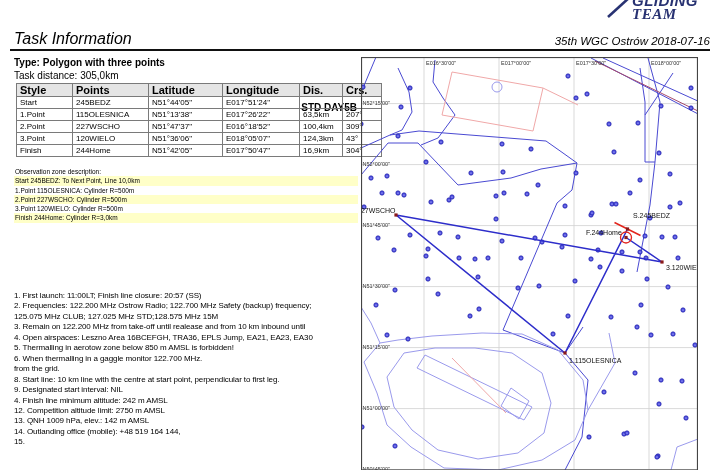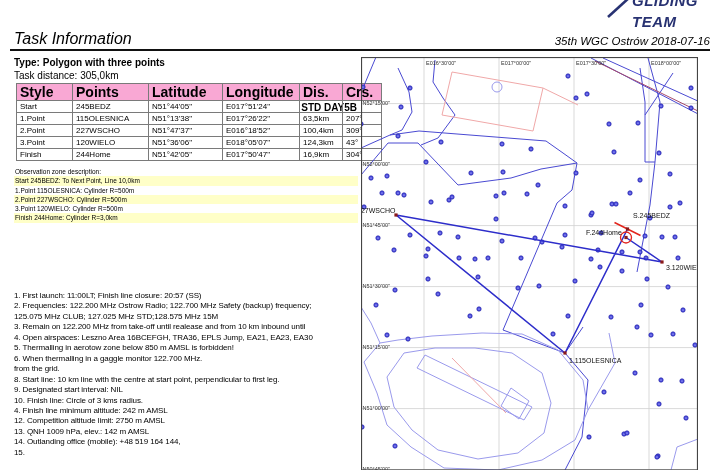--- a/index.html
+++ b/index.html
@@ -6,29 +6,29 @@
   body{width:720px;height:470px;position:relative;overflow:hidden;background:#ffffff;
        font-family:"Liberation Sans", sans-serif;color:#000;}
   .abs{position:absolute;}
   
   #page-title{left:14px;top:30px;font-size:16px;font-weight:normal;font-style:italic;}
   #header-right{right:10px;top:35px;font-size:11.5px;font-style:italic;}
   #header-rule{left:10px;top:49px;width:700px;height:2px;background:#111;}
   
   #logo{left:598px;top:-5px;width:120px;height:32px;color:#283272;font-weight:bold;font-style:italic;}
   #logo .l1{position:absolute;left:34px;top:-3px;font-size:15px;letter-spacing:.5px;}
-  #logo .l2{position:absolute;left:34px;top:18px;font-size:15px;letter-spacing:.5px;}
+  #logo .l2{position:absolute;left:34px;top:11px;font-size:15px;letter-spacing:.5px;font-family:Liberation Serif, serif;}
   
   #type-line{left:14px;top:57px;width:343px;font-size:10px;font-weight:bold;}
   #day-label{position:absolute;right:0;top:0;font-weight:bold;margin-top:45px;}
   #dist-line{left:14px;top:70px;font-size:10px;font-weight:normal;}
   table.task{position:absolute;left:16px;top:83px;border-collapse:collapse;table-layout:fixed;}
   table.task td,table.task th{border:1px solid #7a7a7a;font-size:8px;padding:0 0 0 3px;
        text-align:left;height:11px;overflow:hidden;white-space:nowrap;}
-  table.task th{background:#f9a8d4;font-size:14px;height:12px;}
+  table.task th{background:#e5e5e5;font-size:11px;height:12px;}
   
   #obs{left:14px;top:167px;width:344px;font-size:6.5px;line-height:9.3px;}
   #obs .hl{background:#ffffc8;}
   #obs div{padding-left:1px;white-space:nowrap;}
   
   #rules{left:14px;top:291px;width:346px;font-size:8px;line-height:10.45px;letter-spacing:-0.1px;}
   #rules div{white-space:nowrap;}
   
   #map{left:361px;top:57px;width:337px;height:413px;}
 </style>
@@ -119,21 +119,20 @@
     <div>1. First launch: 11:00LT; Finish line closure: 20:57 (SS)</div>
     <div>2. Frequencies: 122.200 MHz Ostrow Radio; 122.700 MHz Safety (backup) frequency;</div>
     <div>125.075 MHz CLUB; 127.025 MHz STD;128.575 MHz 15M</div>
     <div>3. Remain on 122.200 MHz from take-off until realease and from 10 km inbound until</div>
     <div>4. Open airspaces: Leszno Area 16BCEFGH, TRA36, EPLS Jump, EA21, EA23, EA30</div>
     <div>5. Thermalling in aerotow zone below 850 m AMSL is forbidden!</div>
     <div>6. When thermalling in a gaggle monitor 122.700 MHz.</div>
     <div>from the grid.</div>
     <div>8. Start line: 10 km line with the centre at start point, perpendicular to first leg.</div>
     <div>9. Designated start interval: NIL</div>
-    <div>10. Finish line: Circle of 3 kms radius.</div>
     <div>4. Finish line minimum altitude: 242 m AMSL</div>
     <div>12. Competition altitude limit: 2750 m AMSL</div>
     <div>13. QNH 1009 hPa, elev.: 142 m AMSL</div>
     <div>14. Outlanding office (mobile): +48 519 164 144,</div>
     <div>15.</div>
   </div>
 
 <div class="abs" id="map"><svg width="337" height="413" viewBox="0 0 337 413">
       <line x1="63" y1="0" x2="63" y2="413" stroke="#cfcfcf" stroke-width="0.8"></line>
       <line x1="138" y1="0" x2="138" y2="413" stroke="#cfcfcf" stroke-width="0.8"></line>

